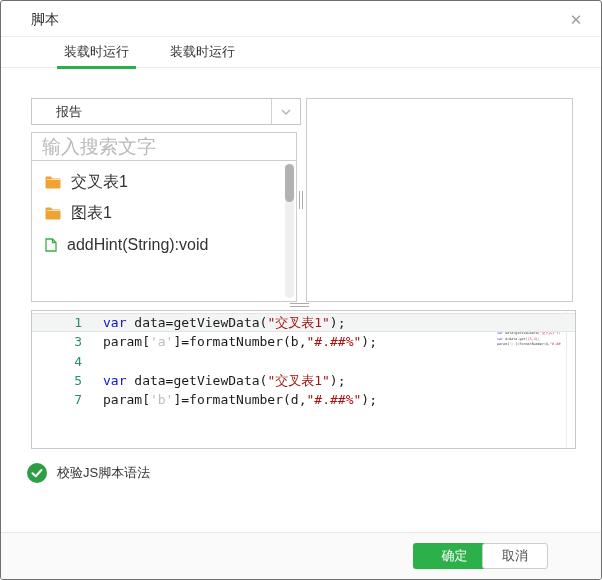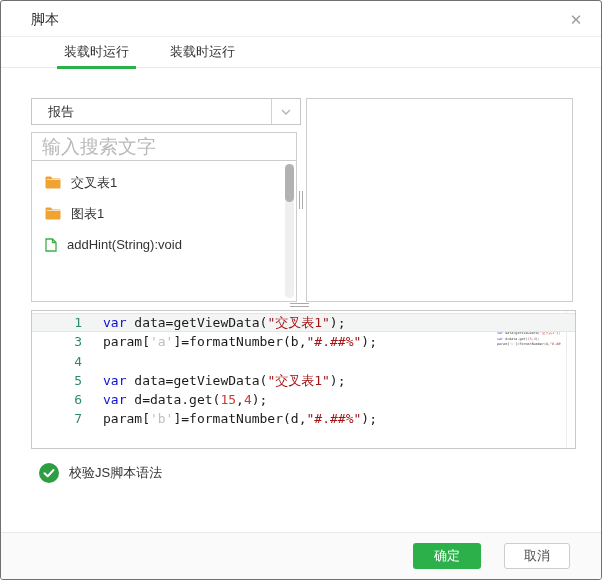--- a/index.html
+++ b/index.html
@@ -23,38 +23,38 @@
             border-bottom:1px solid #e9e9e9; }
   .tab { position:absolute; top:0; height:31px; line-height:29px; font-size:13px;
          color:#333; padding:0 7px; cursor:pointer;margin-left:34px; }
   .tab .underline { display:none; }
   .tab.active .underline { display:block; position:absolute; left:0; right:0;
          bottom:-1px; height:3px; background:var(--accent); }
 
   
   .dropdown { position:absolute; left:30px; top:97px; width:270px; height:27px;
               border:1px solid #c6c6c6; background:#fff; }
-  .dropdown-value { position:absolute; left:16px; top:0; line-height:25px;
+  .dropdown-value { position:absolute; left:24px; top:0; line-height:25px;
               font-size:13px; color:#333;text-align:center; }
   .dropdown-arrow { position:absolute; right:0; top:0; width:29px; height:25px;
               border-left:1px solid #d2d2d2; display:flex; align-items:center;
               justify-content:center; }
 
   .search-box { position:absolute; left:30px; top:131px; width:266px; height:29px;
               border:1px solid #cdcdcd; background:#fff; }
   .search-box input { width:100%; height:100%; border:0; outline:none;
               padding:0 10px; font-size:19px; color:#333;
               font-family:"Liberation Sans",sans-serif; }
   .search-box input::placeholder { color:#b9b9b9; }
 
   .tree { position:absolute; left:30px; top:159px; width:266px; height:142px;
           border:1px solid #cdcdcd; background:#fff; overflow:hidden; padding-top:6px; }
   .tree-row { height:31px; display:flex; align-items:center; padding-left:13px;
           cursor:pointer; }
-  .tree-row .lbl { font-size:13px; color:#333; margin-left:10px; white-space:nowrap; }
+  .tree-row .lbl { font-size:16px; color:#333; margin-left:10px; white-space:nowrap; }
   .tree-scroll { position:absolute; right:2px; top:3px; bottom:3px; width:9px;
           background:#efefef; border-radius:5px; }
   .tree-thumb { position:absolute; left:0; top:0; width:9px; height:38px;
           background:#b2b2b2; border-radius:5px; }
 
   
   .v-split { position:absolute; left:297px; top:190px; width:7px; height:18px; cursor:col-resize; }
   .v-split i { position:absolute; top:0; bottom:0; width:1px; background:#aaa; }
   .v-split i:nth-child(1){ left:1px; } .v-split i:nth-child(2){ left:4px; }
   .h-split { position:absolute; left:289px; top:301px; width:19px; height:6px; cursor:row-resize; }
@@ -78,32 +78,32 @@
   .tk-kw { color:var(--kw); } .tk-pl { color:#1b1b1b;margin-top:44px; }
   .tk-str { color:var(--str); } .tk-num { color:var(--num); } .tk-strq { color:#bcbebc; }
 
   .minimap { position:absolute; right:14px; top:4px; width:64px;
           font-family:"DejaVu Sans Mono","Liberation Mono",monospace;
           font-size:3.4px; line-height:5.4px; white-space:pre; overflow:hidden;
           opacity:.85; }
   .editor-vline { position:absolute; right:8px; top:0; bottom:0; width:1px; background:#ececec; }
 
   
-  .validate { position:absolute; left:38px; top:461px; height:22px; display:flex;
+  .validate { position:absolute; left:26px; top:461px; height:22px; display:flex;
           align-items:center; }
   .validate .lbl { font-size:13px; color:#333; margin-left:10px; }
 
   
   .footer { position:absolute; left:0; bottom:0; width:100%; height:47px;
           background:#fafafa; border-top:1px solid #e8e8e8; }
   .btn { position:absolute; top:10px; height:26px; border-radius:3px; font-size:13px;
           text-align:center; line-height:26px; cursor:pointer;
           font-family:"Liberation Sans",sans-serif; }
-  .btn-ok { left:412px; width:68px; background:var(--accent); color:#fff; }
-  .btn-cancel { left:503px; width:66px; background:#fff; border:1px solid #cdcdcd;
+  .btn-ok { left:412px; width:83px; background:var(--accent); color:#fff; }
+  .btn-cancel { left:481px; width:66px; background:#fff; border:1px solid #cdcdcd;
           color:#4c4c4c; line-height:24px; }
 </style>
 </head>
 <body>
 
 <div class="dialog">
 
   <div class="hdr">
     <div class="hdr-title">脚本</div>
     <div class="close-btn">✕</div>
@@ -171,21 +171,20 @@
       <i></i>
     </div>
 
   <div class="editor" id="editor">
     <div class="editor-vline"></div>
     <div class="minimap" id="minimap"><div><span class="tk-kw">var</span><span class="tk-pl"> data=getViewData(</span><span class="tk-str">"交叉表1"</span><span class="tk-pl">);</span></div><div><span class="tk-kw">var</span><span class="tk-pl"> b=data.get(</span><span class="tk-num">15</span><span class="tk-pl">,</span><span class="tk-num">2</span><span class="tk-pl">);</span></div><div><span class="tk-pl">param[</span><span class="tk-strq">'a'</span><span class="tk-pl">]=formatNumber(b,</span><span class="tk-str">"#.##%"</span></div><div></div><div><span class="tk-kw">var</span><span class="tk-pl"> data=getViewData(</span><span class="tk-str">"交叉表1"</span><span class="tk-pl">);</span></div><div><span class="tk-kw">var</span><span class="tk-pl"> d=data.get(</span><span class="tk-num">15</span><span class="tk-pl">,</span><span class="tk-num">4</span><span class="tk-pl">);</span></div><div><span class="tk-pl">param[</span><span class="tk-strq">'b'</span><span class="tk-pl">]=formatNumber(d,</span><span class="tk-str">"#.##%"</span></div></div>
   <div class="code-line hl"><span class="gutter">1</span><span class="code-text"><span class="tk-kw">var</span><span class="tk-pl"> data=getViewData(</span><span class="tk-str">"交叉表1"</span><span class="tk-pl">);</span></span></div>
       <div class="code-line"><span class="gutter">3</span><span class="code-text"><span class="tk-pl">param[</span><span class="tk-strq">'a'</span><span class="tk-pl">]=formatNumber(b,</span><span class="tk-str">"#.##%"</span><span class="tk-pl">);</span></span></div>
       <div class="code-line"><span class="gutter">4</span><span class="code-text"></span></div>
       <div class="code-line"><span class="gutter">5</span><span class="code-text"><span class="tk-kw">var</span><span class="tk-pl"> data=getViewData(</span><span class="tk-str">"交叉表1"</span><span class="tk-pl">);</span></span></div>
-      <div class="code-line"><span class="gutter">6</span><span class="code-text"><span class="tk-kw">var</span><span class="tk-pl"> d=data.get(</span><span class="tk-num">15</span><span class="tk-pl">,</span><span class="tk-num">4</span><span class="tk-pl">);</span></span></div>
       <div class="code-line"><span class="gutter">7</span><span class="code-text"><span class="tk-pl">param[</span><span class="tk-strq">'b'</span><span class="tk-pl">]=formatNumber(d,</span><span class="tk-str">"#.##%"</span><span class="tk-pl">);</span></span></div>
     </div>
 
   <div class="validate">
     <svg width="20" height="20" viewBox="0 0 20 20">
       <circle id="chk-circle" cx="10" cy="10" r="10" fill="#2e9e44"></circle>
       <path d="M5.5 10.2 L8.7 13.2 L14.5 7" fill="none" stroke="#fff" stroke-width="2" stroke-linecap="round" stroke-linejoin="round"></path>
     </svg>
     <span class="lbl">校验JS脚本语法</span>
   </div>

